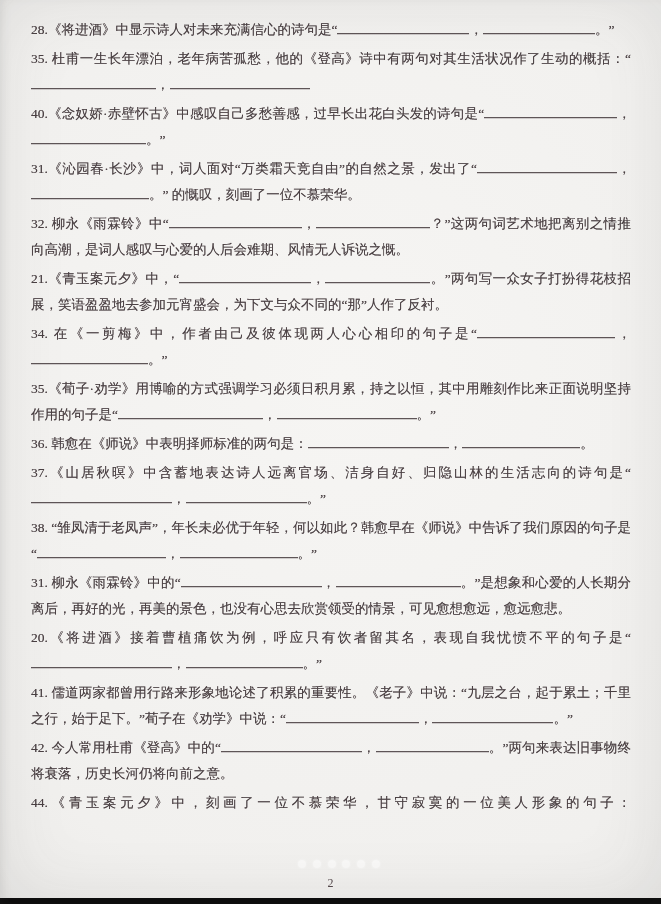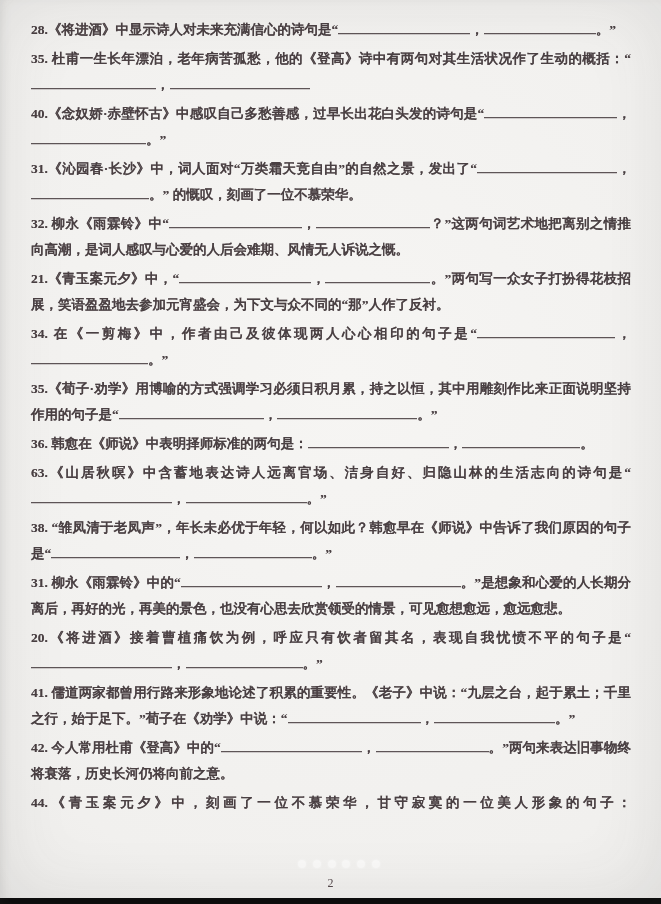--- a/index.html
+++ b/index.html
@@ -16,21 +16,20 @@
   }
   .page::after{
     content:"";position:absolute;inset:0;pointer-events:none;
     box-shadow:inset 0 0 70px rgba(60,55,55,0.10), inset 6px 0 14px -8px rgba(60,55,55,0.18);
   }
   .content{
     position:absolute;left:31px;right:30px;top:17px;
     font-size:13.5px;line-height:26px;
     text-align:justify;
     text-shadow:0 0 0.6px rgba(74,64,67,0.55);
-    font-weight:bold;
   }
   .q{margin-bottom:3px;}
   .q.stretch{text-align-last:justify;}
   .blank{
     display:inline-block;
     height:12px;
     border-bottom:1px solid #5e5557;
     vertical-align:baseline;
     box-shadow:0 1px 0 rgba(94,85,87,0.25);
   }
@@ -59,21 +58,21 @@
   <div class="content" id="questions">
       <div class="q"><span>28.《将进酒》中显示诗人对未来充满信心的诗句是“</span><span class="blank" style="width: 132px;"></span><span>，</span><span class="blank" style="width: 112px;"></span><span>。”</span></div>
       <div class="q"><span>35. 杜甫一生长年漂泊，老年病苦孤愁，他的《登高》诗中有两句对其生活状况作了生动的概括：“</span><span class="blank" style="width: 125px;"></span><span>，</span><span class="blank" style="width: 140px;"></span></div>
       <div class="q"><span>40.《念奴娇·赤壁怀古》中感叹自己多愁善感，过早长出花白头发的诗句是“</span><span class="blank" style="width: 133px;"></span><span>，</span><span class="blank" style="width: 115px;"></span><span>。”</span></div>
       <div class="q"><span>31.《沁园春·长沙》中，词人面对“万类霜天竞自由”的自然之景，发出了“</span><span class="blank" style="width: 140px;"></span><span>，</span><span class="blank" style="width: 118px;"></span><span>。” 的慨叹，刻画了一位不慕荣华。</span></div>
       <div class="q"><span>32. 柳永《雨霖铃》中“</span><span class="blank" style="width: 133px;"></span><span>，</span><span class="blank" style="width: 114px;"></span><span>？”这两句词艺术地把离别之情推向高潮，是词人感叹与心爱的人后会难期、风情无人诉说之慨。</span></div>
       <div class="q"><span>21.《青玉案元夕》中，“</span><span class="blank" style="width: 132px;"></span><span>，</span><span class="blank" style="width: 105px;"></span><span>。”两句写一众女子打扮得花枝招展，笑语盈盈地去参加元宵盛会，为下文与众不同的“那”人作了反衬。</span></div>
       <div class="q"><span>34. 在《一剪梅》中，作者由己及彼体现两人心心相印的句子是“</span><span class="blank" style="width: 138px;"></span><span>，</span><span class="blank" style="width: 117px;"></span><span>。”</span></div>
       <div class="q"><span>35.《荀子·劝学》用博喻的方式强调学习必须日积月累，持之以恒，其中用雕刻作比来正面说明坚持作用的句子是“</span><span class="blank" style="width: 145px;"></span><span>，</span><span class="blank" style="width: 140px;"></span><span>。”</span></div>
       <div class="q"><span>36. 韩愈在《师说》中表明择师标准的两句是：</span><span class="blank" style="width: 141px;"></span><span>，</span><span class="blank" style="width: 118px;"></span><span>。</span></div>
-      <div class="q"><span>63.《山居秋暝》中含蓄地表达诗人远离官场、洁身自好、归隐山林的生活志向的诗句是“</span><span class="blank" style="width: 141px;"></span><span>，</span><span class="blank" style="width: 121px;"></span><span>。”</span></div>
+      <div class="q"><span>37.《山居秋暝》中含蓄地表达诗人远离官场、洁身自好、归隐山林的生活志向的诗句是“</span><span class="blank" style="width: 141px;"></span><span>，</span><span class="blank" style="width: 121px;"></span><span>。”</span></div>
       <div class="q"><span>38. “雏凤清于老凤声”，年长未必优于年轻，何以如此？韩愈早在《师说》中告诉了我们原因的句子是“</span><span class="blank" style="width: 129px;"></span><span>，</span><span class="blank" style="width: 118px;"></span><span>。”</span></div>
       <div class="q"><span>31. 柳永《雨霖铃》中的“</span><span class="blank" style="width: 141px;"></span><span>，</span><span class="blank" style="width: 125px;"></span><span>。”是想象和心爱的人长期分离后，再好的光，再美的景色，也没有心思去欣赏领受的情景，可见愈想愈远，愈远愈悲。</span></div>
       <div class="q"><span>20.《将进酒》接着曹植痛饮为例，呼应只有饮者留其名，表现自我忧愤不平的句子是“</span><span class="blank" style="width: 141px;"></span><span>，</span><span class="blank" style="width: 117px;"></span><span>。”</span></div>
       <div class="q"><span>41. 儒道两家都曾用行路来形象地论述了积累的重要性。《老子》中说：“九层之台，起于累土；千里之行，始于足下。”荀子在《劝学》中说：“</span><span class="blank" style="width: 133px;"></span><span>，</span><span class="blank" style="width: 121px;"></span><span>。”</span></div>
       <div class="q"><span>42. 今人常用杜甫《登高》中的“</span><span class="blank" style="width: 141px;"></span><span>，</span><span class="blank" style="width: 113px;"></span><span>。”两句来表达旧事物终将衰落，历史长河仍将向前之意。</span></div>
       <div class="q stretch"><span>44.《青玉案元夕》中，刻画了一位不慕荣华，甘守寂寞的一位美人形象的句子：</span></div>
     </div>
 
   <div class="watermark-dots">
     <span class="dot"></span>

